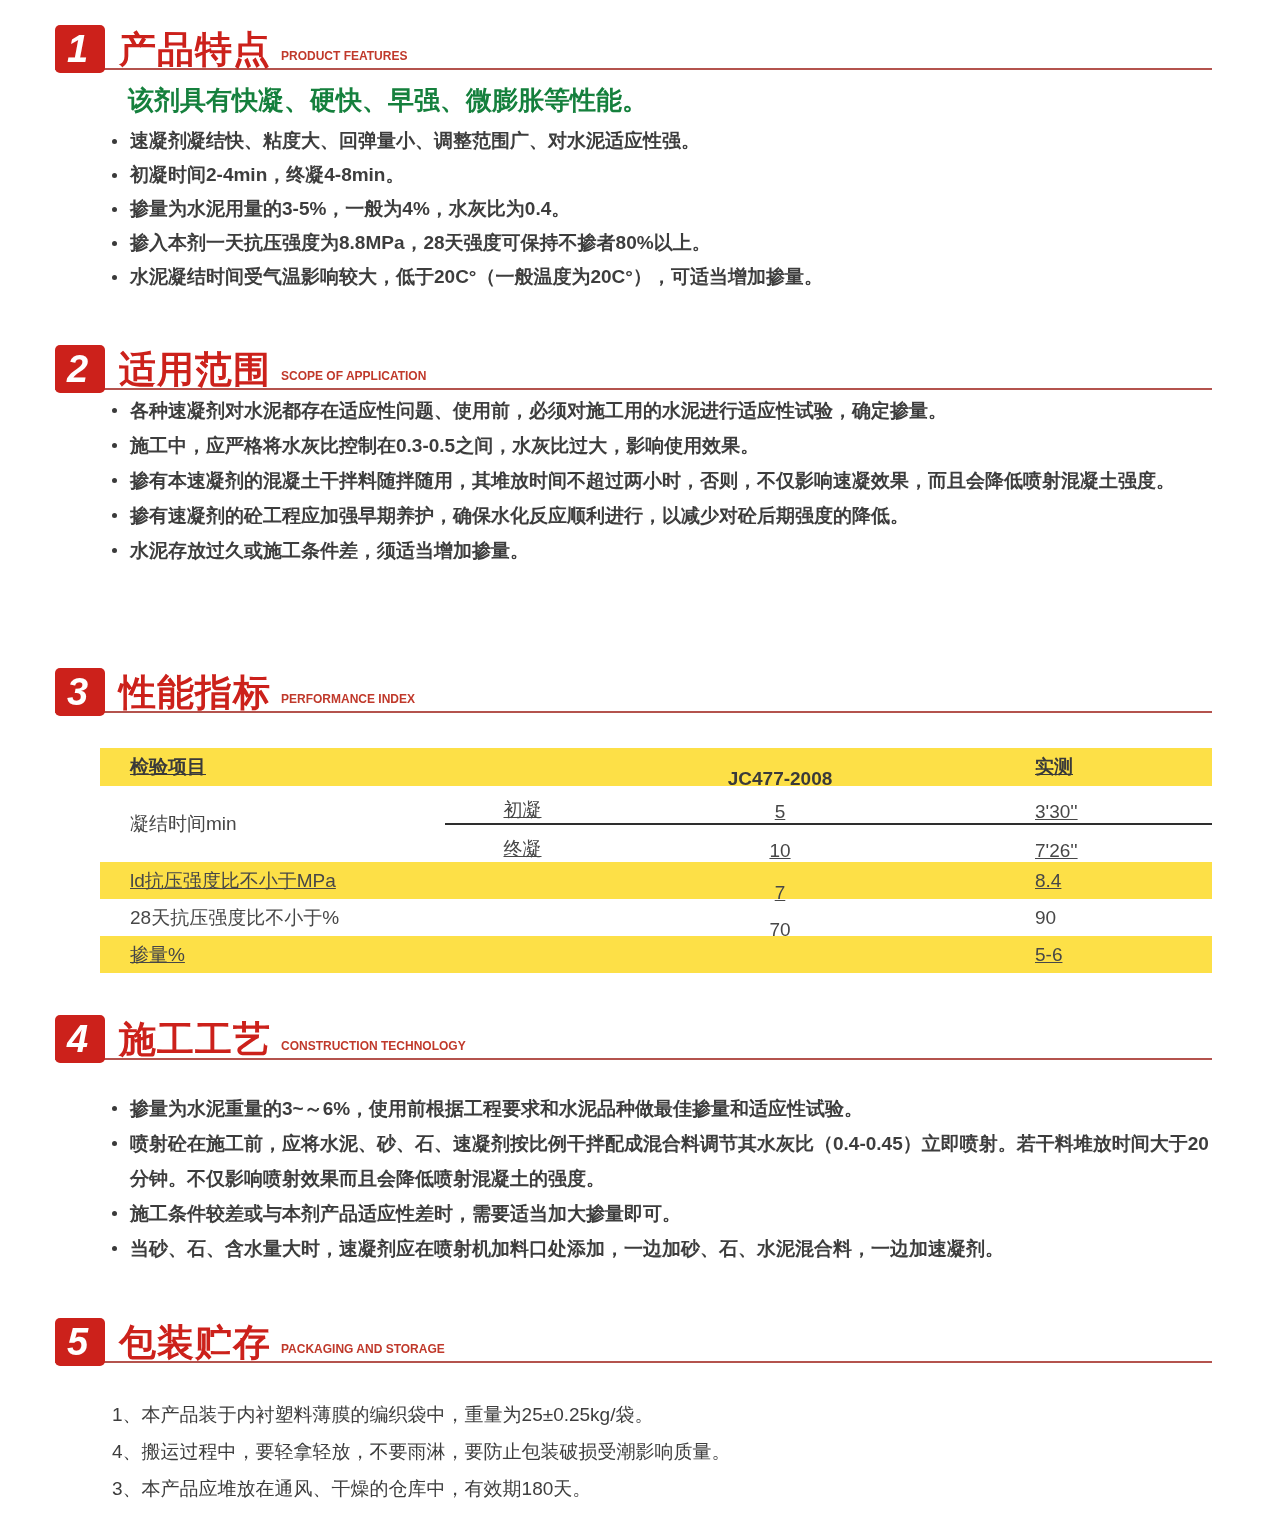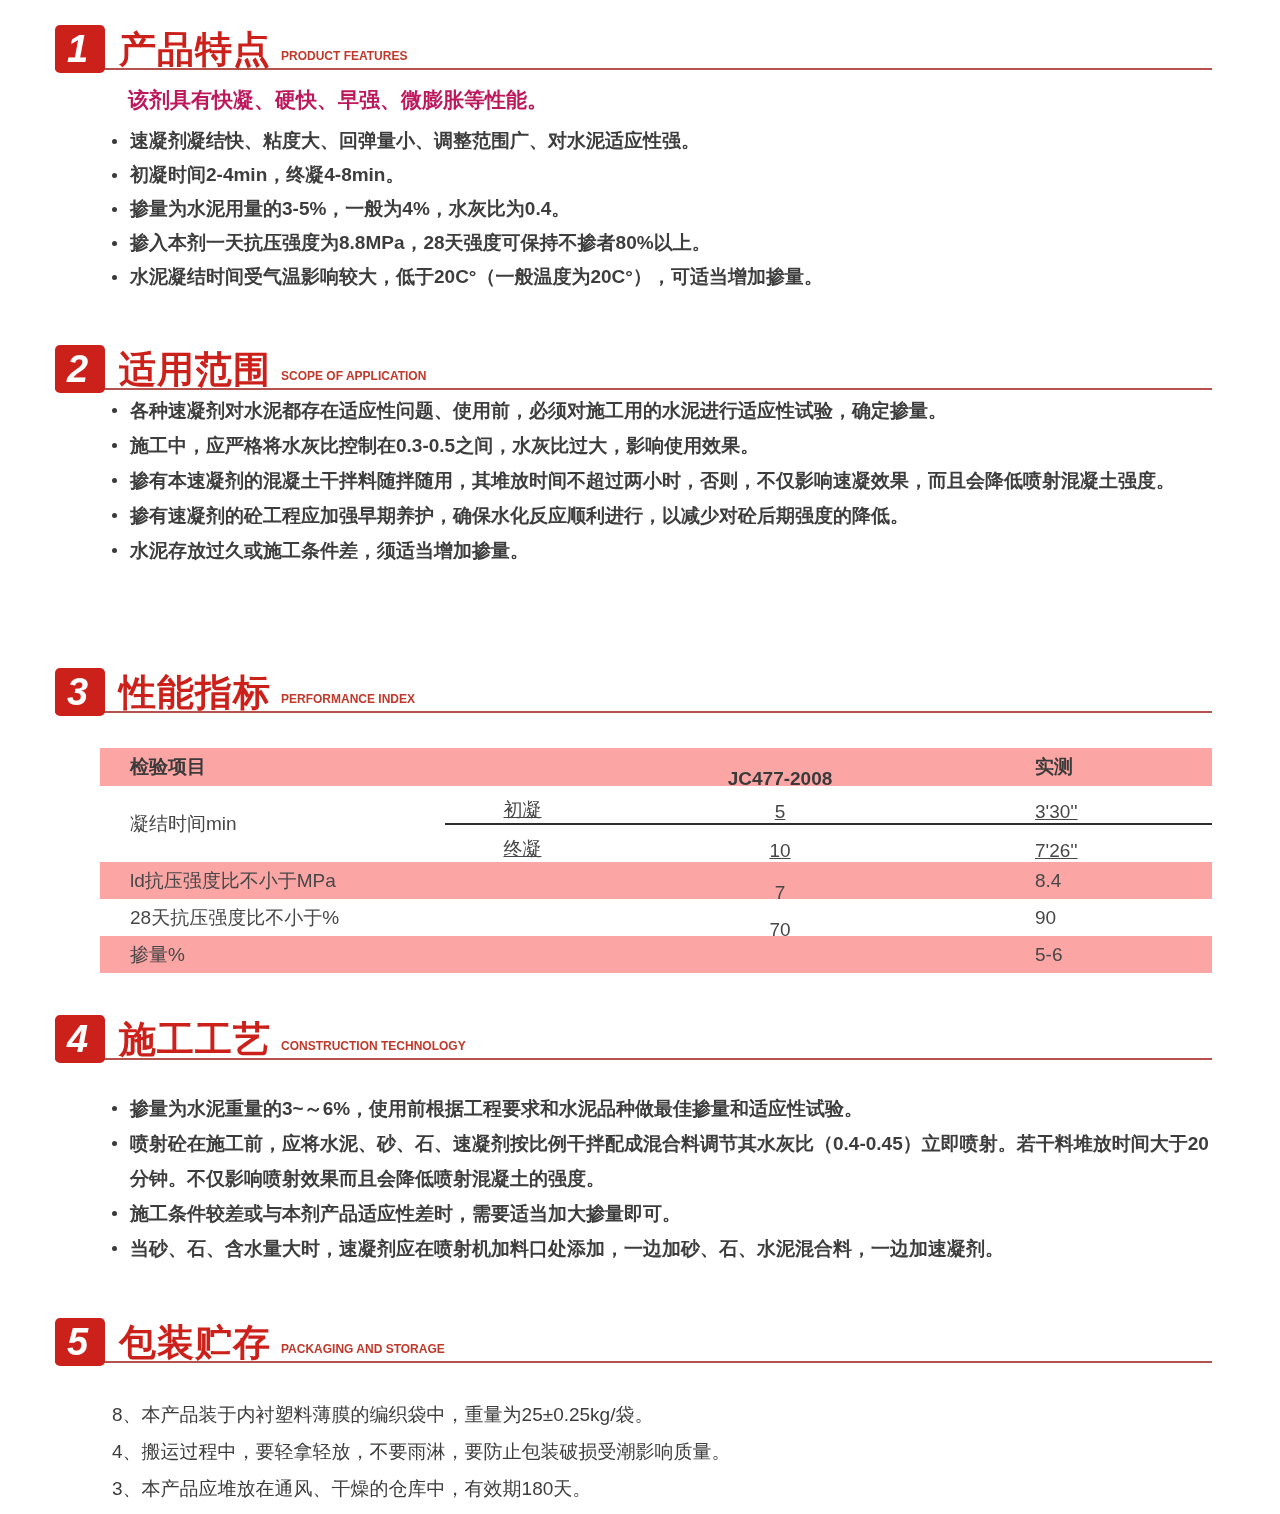--- a/index.html
+++ b/index.html
@@ -41,42 +41,42 @@
     color:#cc211b; font-size:37px; font-weight:bold; line-height:42px;
     letter-spacing:1px;
   }
   .title-en {
     color:#c0392b; font-size:12px; font-weight:bold; line-height:16px;
     margin-left:10px; margin-bottom:7px; letter-spacing:0px;
   }
 
   
   .intro {
-    margin:15px 0 0 73px; font-size:21px; font-weight:bold; color:#be185d;
+    margin:15px 0 0 73px; font-size:26px; font-weight:bold; color:#15803d;
     line-height:24px;
   }
   ul.bullets { list-style:none; margin-left:57px; }
   .sec-features ul.bullets { margin-top:12px; }
   .sec-scope ul.bullets, .sec-construction ul.bullets { }
   ul.bullets li {
     position:relative; padding-left:18px;
     font-size:19px; line-height:34px; color:#3d3d3d;font-weight:bold;
   }
   .sec-scope ul.bullets li, .sec-construction ul.bullets li { line-height:35px; }
   ul.bullets li .dot {
     position:absolute; left:0; top:15px;
     width:5px; height:5px; border-radius:50%; background:#3a3a3a;
   }
   .sec-construction ul.bullets { margin-top:28px; }
 
   
   .perf-table { margin:32px 0 0 45px; width:1112px; font-size:19px; color:#474747; }
   .trow { display:flex; align-items:center; height:37px; }
   .trow.thead { height:38px; font-weight:bold; color:#3a3a3a; }
-  .gray { background:#fca5a5; }
+  .gray { background:#fde047;text-decoration:underline; }
   .c1 { width:345px; padding-left:30px; }
   .c12 { width:500px; padding-left:30px; }
   .c2 { width:155px; text-align:center; }
   .c3 { width:360px; text-align:center;margin-top:24px; }
   .c4 { flex:1; padding-left:75px; }
   .setblock { position:relative; background:#fff; }
   .setlabel {
     position:absolute; left:30px; top:0; height:100%;
     display:flex; align-items:center;
   }
@@ -213,19 +213,19 @@
       <div class="underline"></div>
       <div class="badge">
         <span>5</span>
       </div>
       <div class="titles">
         <span class="title-zh">包装贮存</span>
         <span class="title-en">PACKAGING AND STORAGE</span>
       </div>
     </div>
     <ol class="storage">
-      <li>8、本产品装于内衬塑料薄膜的编织袋中，重量为25±0.25kg/袋。</li>
+      <li>1、本产品装于内衬塑料薄膜的编织袋中，重量为25±0.25kg/袋。</li>
       <li>4、搬运过程中，要轻拿轻放，不要雨淋，要防止包装破损受潮影响质量。</li>
       <li>3、本产品应堆放在通风、干燥的仓库中，有效期180天。</li>
     </ol>
   </div>
 
 </div>
 
 </body></html>

